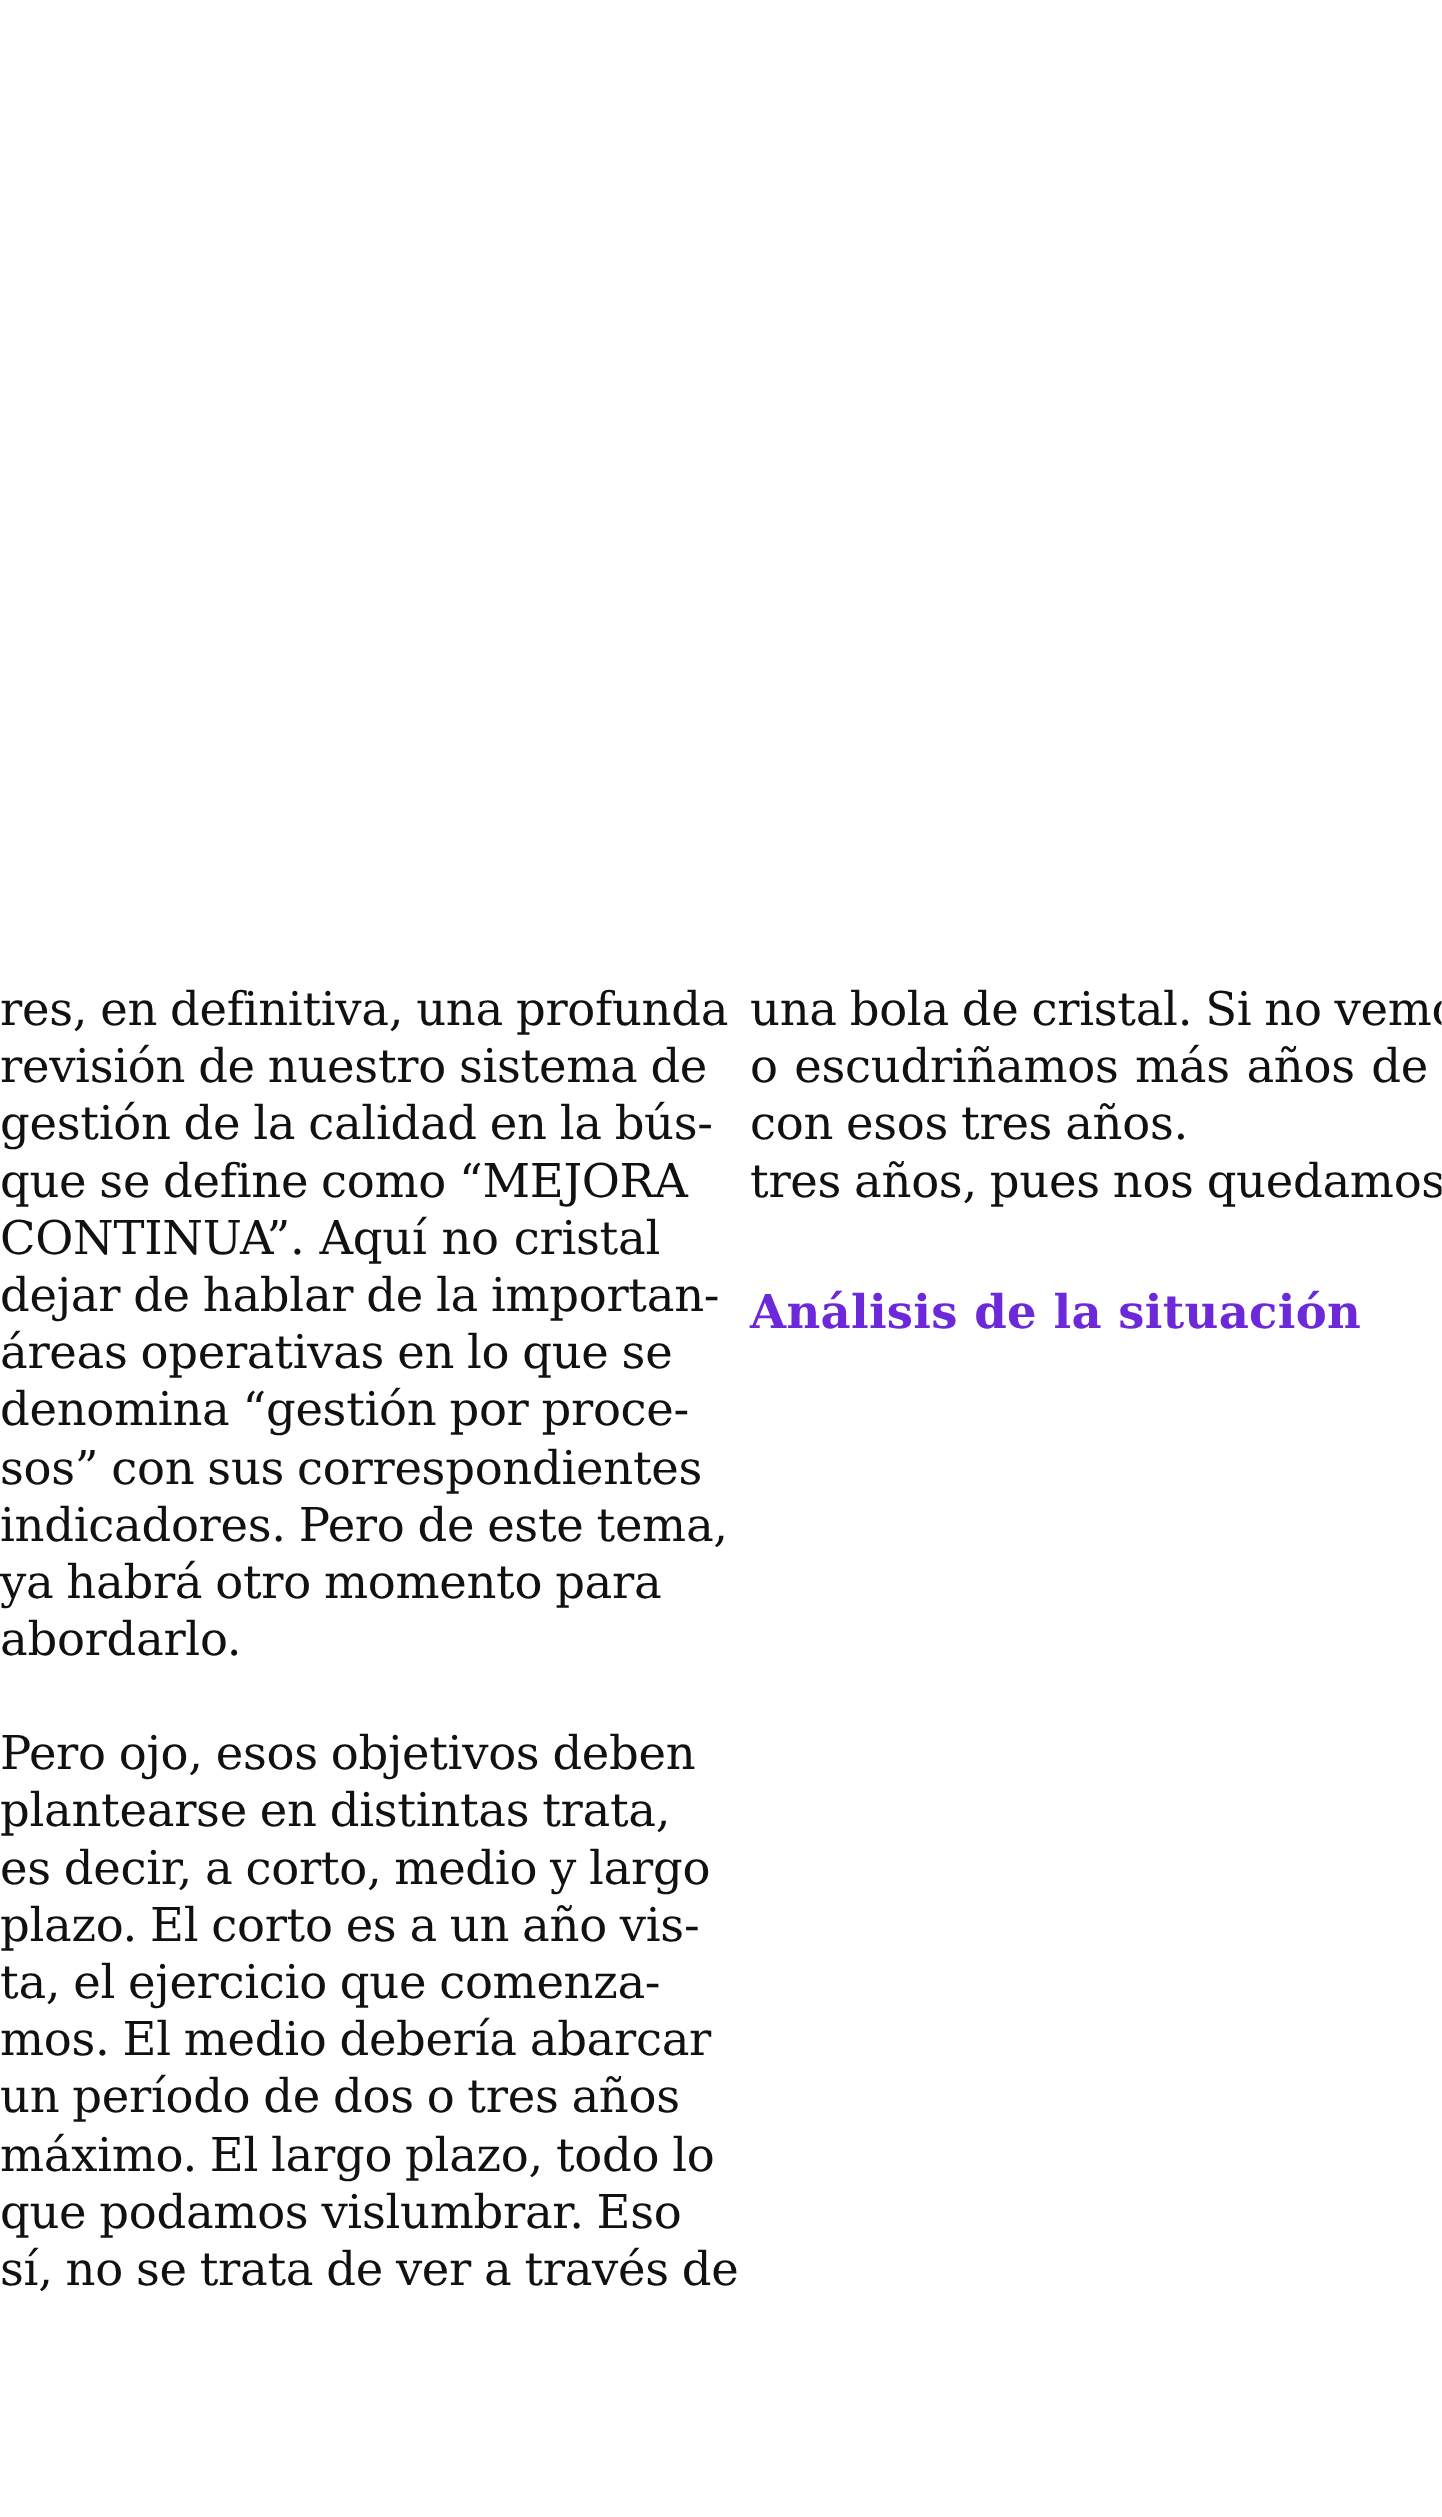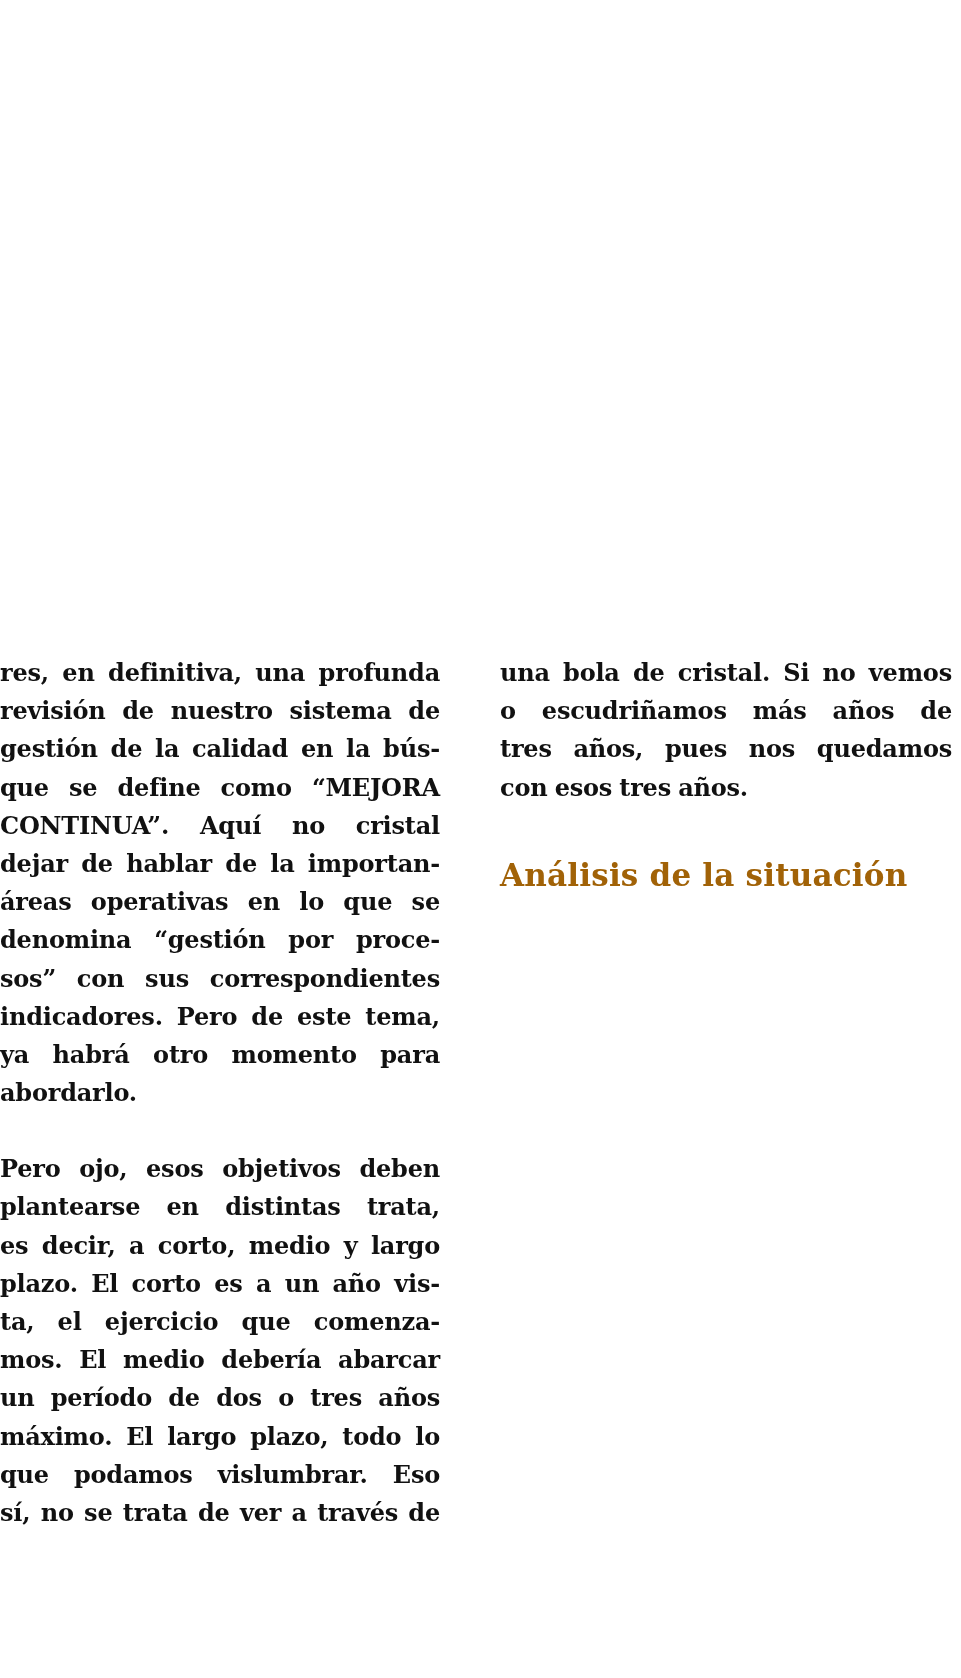--- a/index.html
+++ b/index.html
@@ -29,26 +29,26 @@
     .col-left {
       left: 0;
       width: 440px;
     }
     .col-right {
       left: 500px;
       width: 452px;
     }
     .para {
       margin: 0;
-      font-size: 24px;
+      font-size: 31px;
       line-height: 38.2px;
       text-align: justify;
       letter-spacing: -0.2px;
       word-spacing: -1px;
-      font-weight: 700;
+      font-weight: 400;
     }
     .line {
       display: block;
       height: 38.2px;
       white-space: nowrap;
       text-align: justify;
       text-align-last: justify;
     }
     .line.last {
       text-align-last: left;
@@ -57,21 +57,21 @@
       height: 38px;
     }
     .heading {
       margin: 0;
       font-family: "DejaVu Serif", "Liberation Serif", serif;
       font-weight: bold;
       font-size: 31px;
       line-height: 40px;
       letter-spacing: 0.2px;
       white-space: nowrap;
-      color: #a16207;
+      color: #6d28d9;
     }
     .heading-block {
       height: 40px;
       margin-top: 48px;
       margin-bottom: 64px;
     }
   </style>
 </head>
 <body>
 
@@ -106,22 +106,22 @@
       <span class="line">máximo. El largo plazo, todo lo</span>
       <span class="line">que podamos vislumbrar. Eso</span>
       <span class="line">sí, no se trata de ver a través de</span>
     </div>
   </div>
 
   <div class="col col-right">
     <div class="para">
       <span class="line">una bola de cristal. Si no vemos</span>
       <span class="line">o escudriñamos más años de</span>
+      <span class="line last">con esos tres años.</span>
       <span class="line">tres años, pues nos quedamos</span>
-      <span class="line last">con esos tres años.</span>
     </div>
 
     <div class="heading-block">
       <h2 class="heading">Análisis de la situación</h2>
     </div>
 
   </div>
 
 </div>
 

